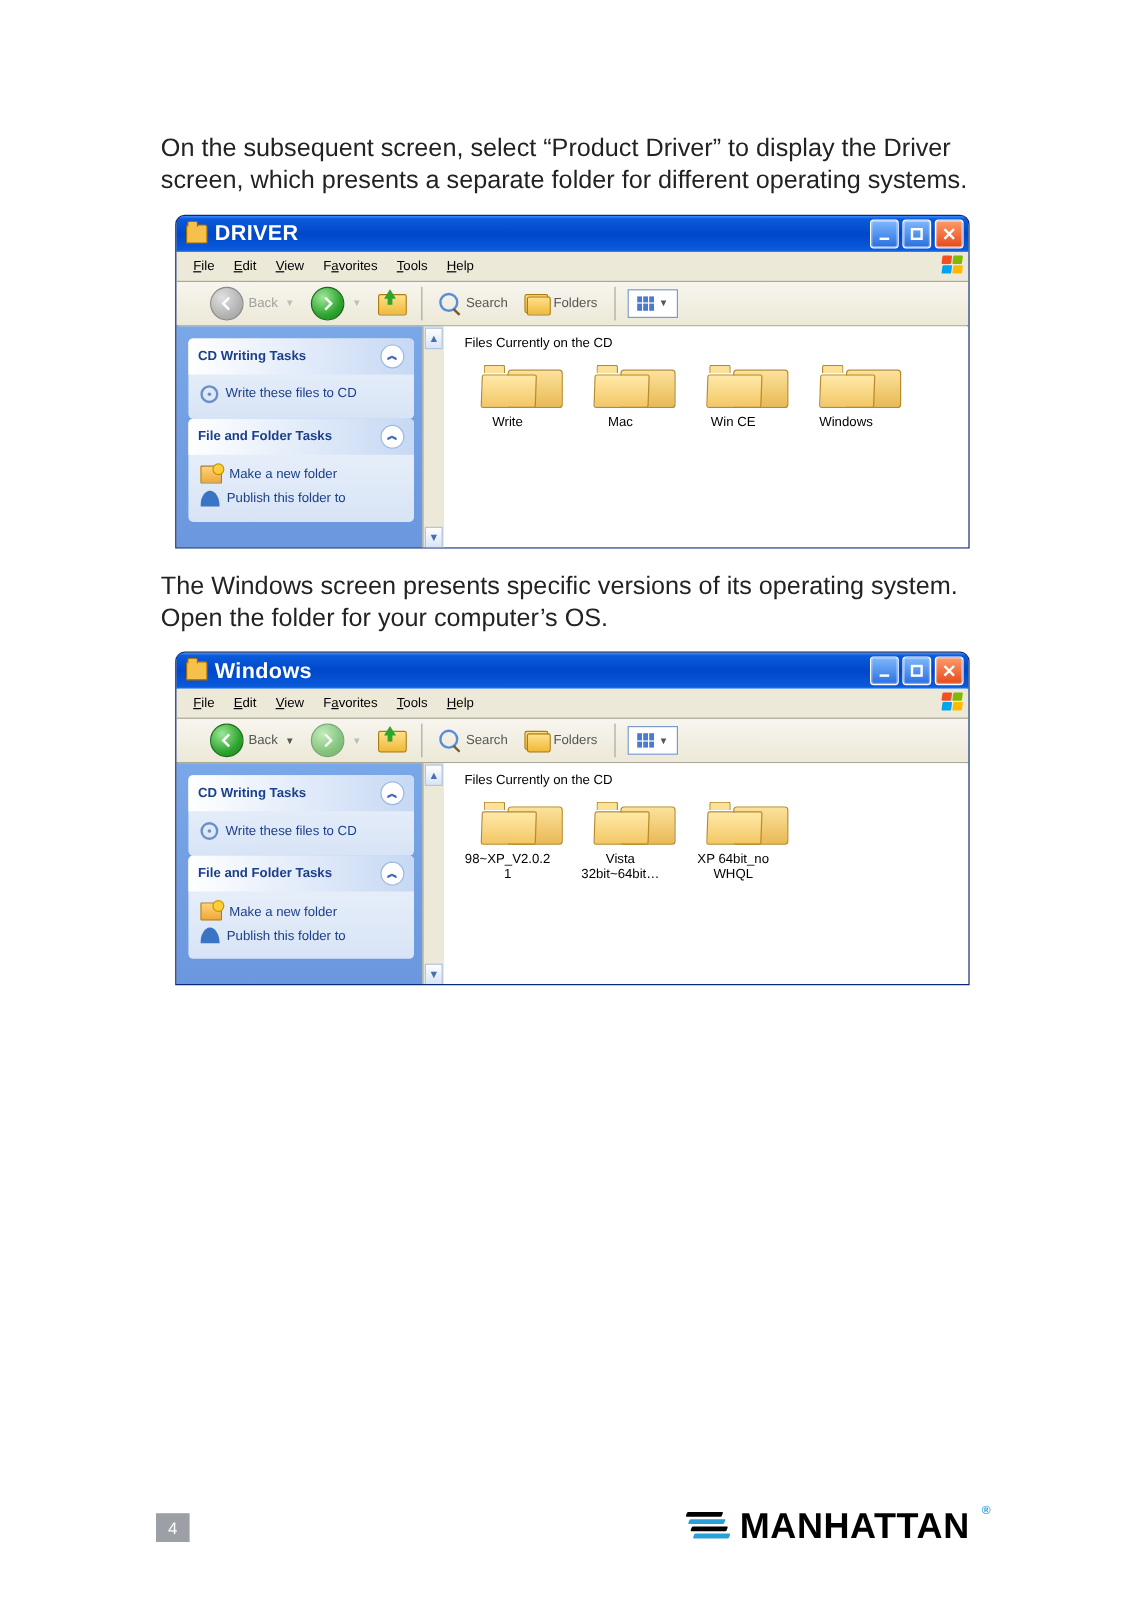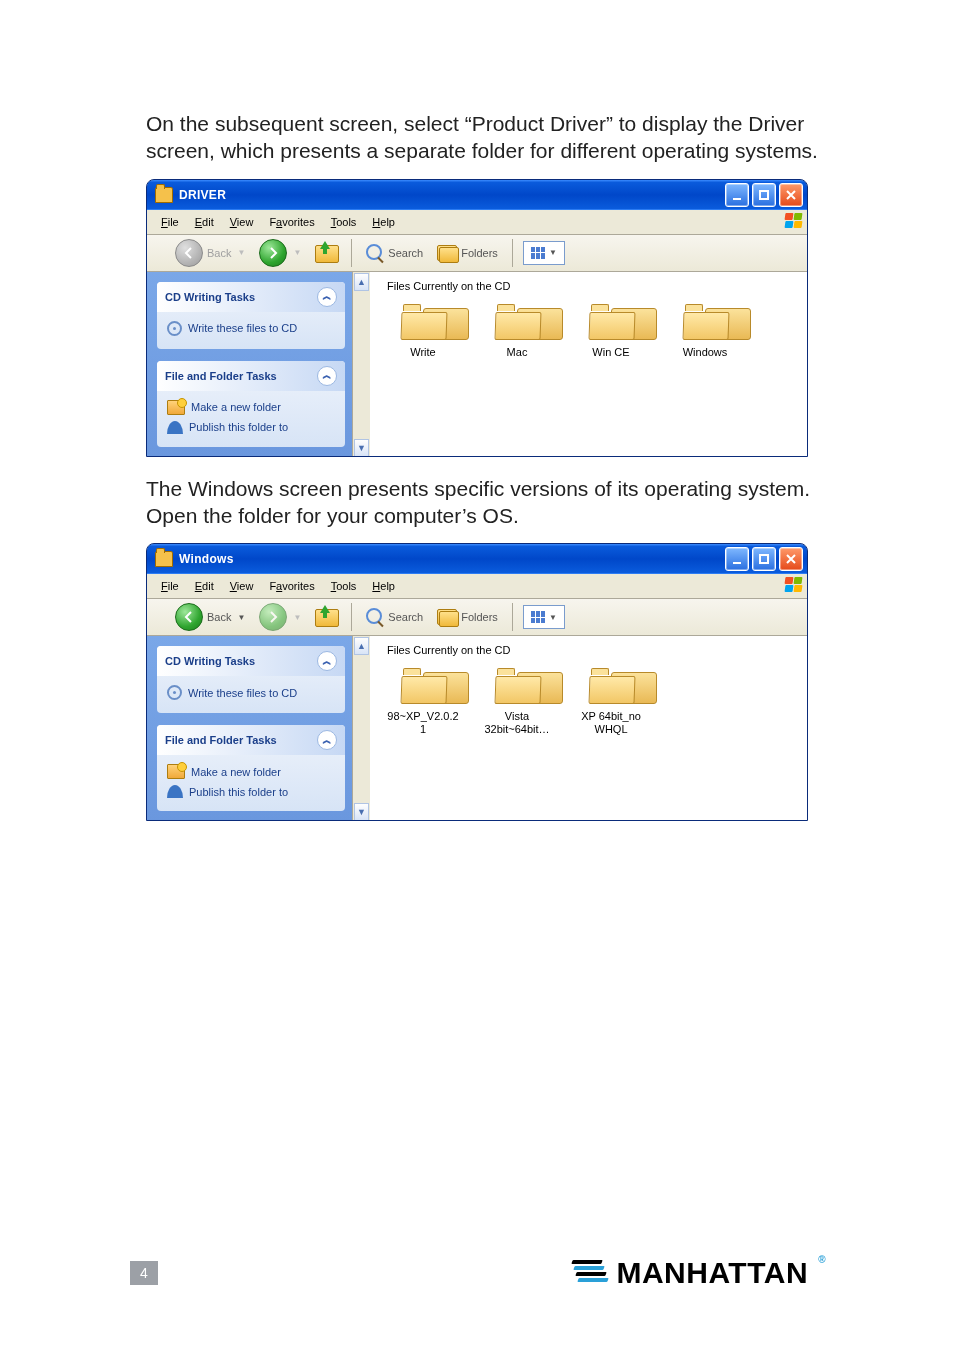--- a/index.html
+++ b/index.html
@@ -11,21 +11,21 @@
     height: 1350px;
     position: relative;
   }
   .page {
     padding: 110px 130px 0 130px;
   }
   .body-text {
     font-size: 21px;
     line-height: 1.3;
     color: #222;
-    margin: 0 0 14px 16px;
+    margin: 0 0 14px 4px;
   }
   .note-bold { font-weight: bold; font-style: italic; }
 
   
   .explorer {
     width: 660px;
     height: 276px;
     margin: 0 auto 18px auto;
     border: 1px solid #0a2b7a;
     border-radius: 8px 8px 0 0;
@@ -36,21 +36,21 @@
     background: #ece9d8;
   }
   .titlebar {
     height: 30px;
     background: linear-gradient(to bottom, #3c8cff 0%, #0a5bdc 8%, #0047c9 50%, #0a5bdc 95%, #3c8cff 100%);
     display: flex;
     align-items: center;
     padding: 0 4px 0 8px;
     color: #fff;
     font-weight: bold;
-    font-size: 12px;
+    font-size: 18px;
     letter-spacing: .3px;
   }
   .titlebar .title-icon {
     width: 16px; height: 14px; margin-right: 6px;
     background: #f5c14b; border: 1px solid #a06b00; border-radius: 2px 2px 0 0;
     position: relative;
   }
   .titlebar .title-icon::before {
     content: ''; position: absolute; top:-4px; left:0; width:7px; height:4px;
     background:#f5c14b; border:1px solid #a06b00; border-bottom:none; border-radius:2px 2px 0 0;
@@ -140,21 +140,21 @@
     background: linear-gradient(to bottom,#7aa7e8 0%, #6a97de 100%);
     padding:10px 10px;
     box-sizing:border-box;
     position:relative;
   }
   .scroll-stub{position:absolute;right:-1px;top:0;width:17px;height:100%;background:#ece9d8;border-left:1px solid #aca899;}
   .scroll-arrow{height:16px;display:flex;align-items:center;justify-content:center;color:#4a6fb0;font-size:9px;background:linear-gradient(#fefefe,#d8e4f7);border:1px solid #b0c4e4;margin:1px;}
   .scroll-track{flex:1;}
   .task-panel{
     background:linear-gradient(#eef3fb,#d7e4f6);
-    border-radius:4px; margin-bottom:12px;
+    border-radius:4px; 
     width:188px;
   }
   .task-head{
     display:flex;align-items:center;justify-content:space-between;
     padding:5px 8px;
     background:linear-gradient(to right,#fff,#c6d8f4);
     border-radius:4px 4px 0 0;
     color:#1b3f8a;font-weight:bold;font-size:11px;
   }
   .chev-circ{width:18px;height:18px;border-radius:50%;background:#fff;border:1px solid #9cb8e2;display:flex;align-items:center;justify-content:center;color:#3960b0;font-size:9px;}

